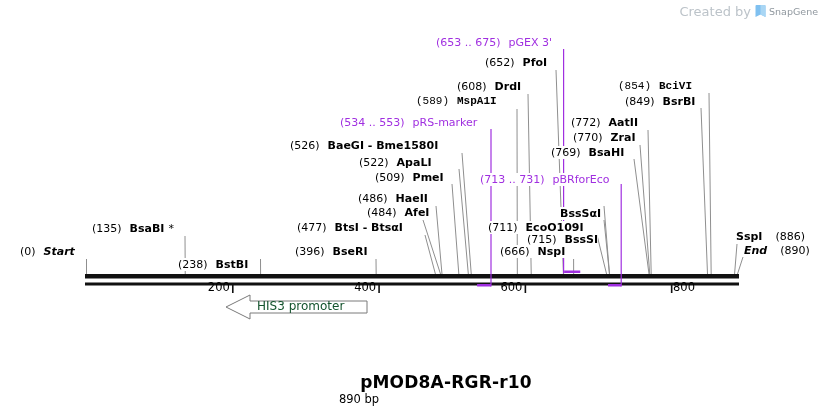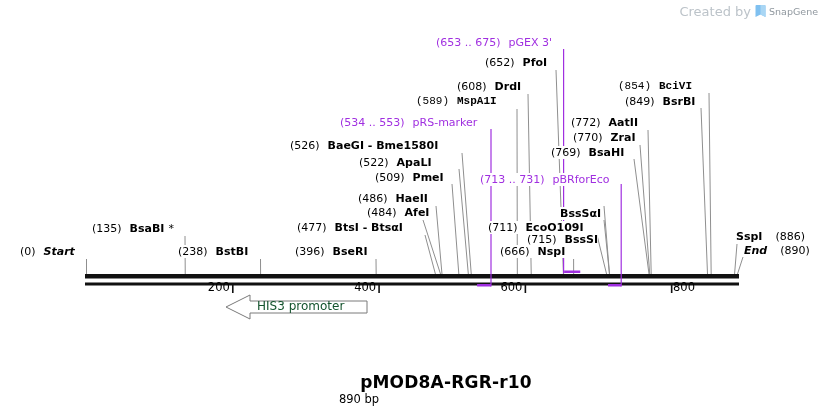--- a/index.html
+++ b/index.html
@@ -91,21 +91,21 @@
     </svg>
     <span class="brand">SnapGene</span>
   </div>
 
   <div id="labels">
       <div class="tick-label" style="left: 184.792px; top: 281px;">200</div>
       <div class="tick-label" style="left: 331.084px; top: 281px;">400</div>
       <div class="tick-label" style="left: 477.376px; top: 281px;">600</div>
       <div class="tick-label" style="left: 650px; top: 281px;">800</div>
       <div class="site-label" style="left: 92px; top: 222px;"><span class="pos">(135)</span><span class="name">BsaBI</span><span class="suffix">*</span></div>
-      <div class="site-label" style="left: 178px; top: 245px;"><span class="pos">(238)</span><span class="name">BstBI</span></div>
+      <div class="site-label" style="left: 178px; top: 258px;"><span class="pos">(238)</span><span class="name">BstBI</span></div>
       <div class="site-label" style="left: 295px; top: 245px;"><span class="pos">(396)</span><span class="name">BseRI</span></div>
       <div class="site-label" style="left: 297px; top: 221px;"><span class="pos">(477)</span><span class="name">BtsI - BtsαI</span></div>
       <div class="site-label" style="left: 367px; top: 206px;"><span class="pos">(484)</span><span class="name">AfeI</span></div>
       <div class="site-label" style="left: 358px; top: 192px;"><span class="pos">(486)</span><span class="name">HaeII</span></div>
       <div class="site-label" style="left: 375px; top: 171px;"><span class="pos">(509)</span><span class="name">PmeI</span></div>
       <div class="site-label" style="left: 359px; top: 156px;"><span class="pos">(522)</span><span class="name">ApaLI</span></div>
       <div class="site-label" style="left: 290px; top: 139px;"><span class="pos">(526)</span><span class="name">BaeGI - Bme1580I</span></div>
       <div class="site-label" style="left: 416px; top: 95px; font-family: Liberation Mono, monospace;"><span class="pos">(589)</span><span class="name">MspA1I</span></div>
       <div class="site-label" style="left: 457px; top: 80px;"><span class="pos">(608)</span><span class="name">DrdI</span></div>
       <div class="site-label" style="left: 485px; top: 56px;"><span class="pos">(652)</span><span class="name">PfoI</span></div>

